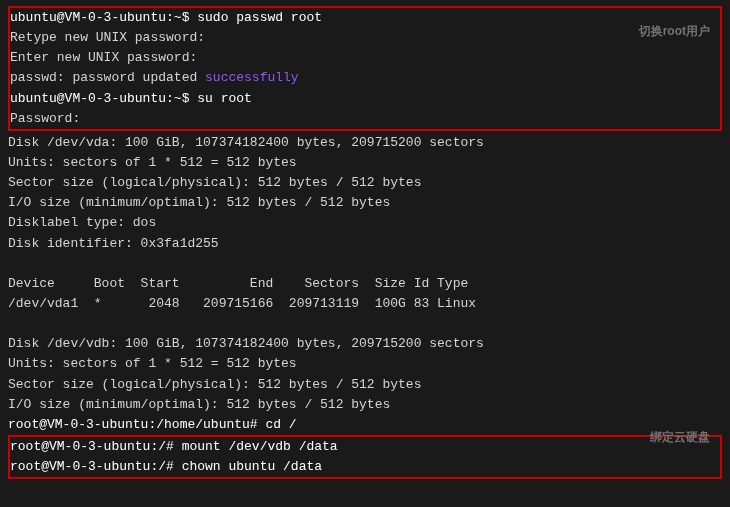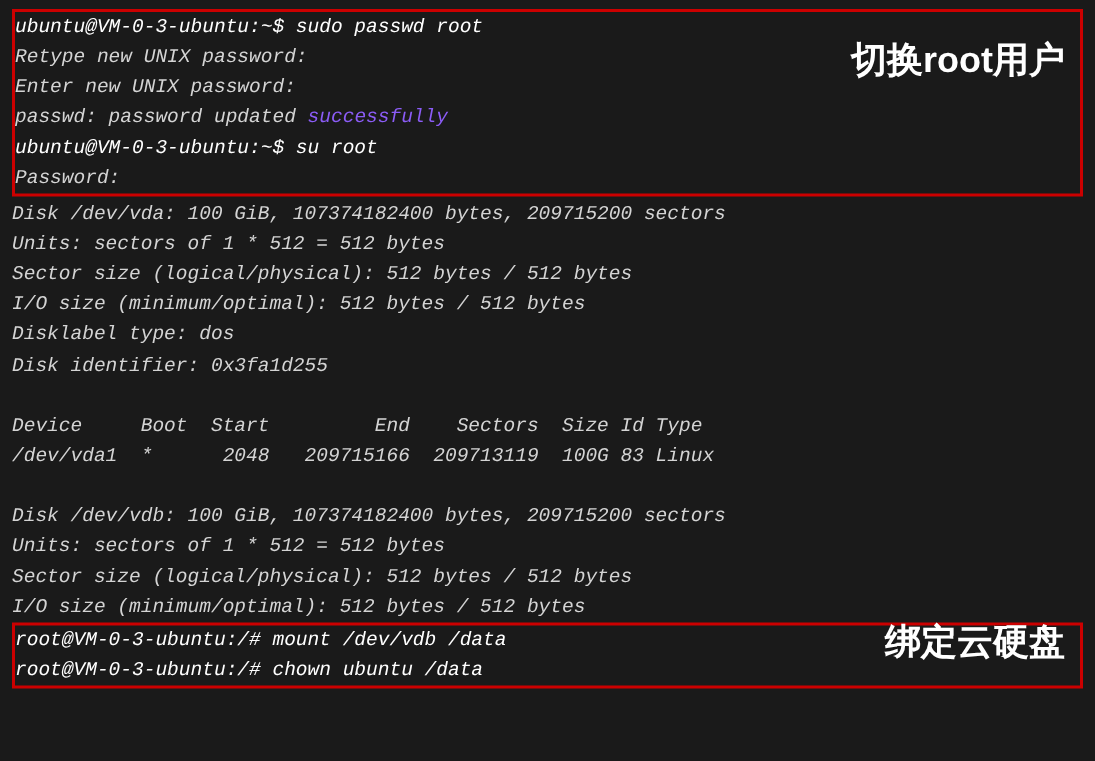--- a/index.html
+++ b/index.html
@@ -23,41 +23,40 @@
       height: 507px;
       background-color: #1a1a1a;
       padding: 6px 8px;
       position: relative;
       line-height: 1.55;
     }
 
     .line {
       white-space: pre;
       display: block;
-      font-style: italic;
     }
 
     .text-green {
       color: #8b5cf6;
     }
 
     .text-white {
       color: #ffffff;
     }
 
     .block-red-border {
       border: 2px solid #cc0000;
       margin-bottom: 2px;
     }
 
     .annotation-right {
       position: absolute;
       right: 20px;
-      color: #ffffff;
-      font-size: 24px;
+      color: #737373;
+      font-size: 12px;
       font-family: 'SimHei', 'Microsoft YaHei', sans-serif;
       font-weight: bold;
     }
 
     .annotation-switchroot {
       top: 22px;
     }
 
     .annotation-binddisk {
       bottom: 60px;
@@ -91,20 +90,21 @@
 
   <span class="line">Device     Boot  Start         End    Sectors  Size Id Type</span>
   <span class="line">/dev/vda1  *      2048   209715166  209713119  100G 83 Linux</span>
 
   <span class="line">&nbsp;</span>
 
   <span class="line">Disk /dev/vdb: 100 GiB, 107374182400 bytes, 209715200 sectors</span>
   <span class="line">Units: sectors of 1 * 512 = 512 bytes</span>
   <span class="line">Sector size (logical/physical): 512 bytes / 512 bytes</span>
   <span class="line">I/O size (minimum/optimal): 512 bytes / 512 bytes</span>
+  <span class="line text-white">root@VM-0-3-ubuntu:/home/ubuntu# cd /</span>
 
   <span class="annotation-right annotation-binddisk">绑定云硬盘</span>
 
   <div class="block-red-border">
     <span class="line text-white">root@VM-0-3-ubuntu:/# mount /dev/vdb /data</span>
     <span class="line text-white">root@VM-0-3-ubuntu:/# chown ubuntu /data</span>
   </div>
 
 </div>
 

